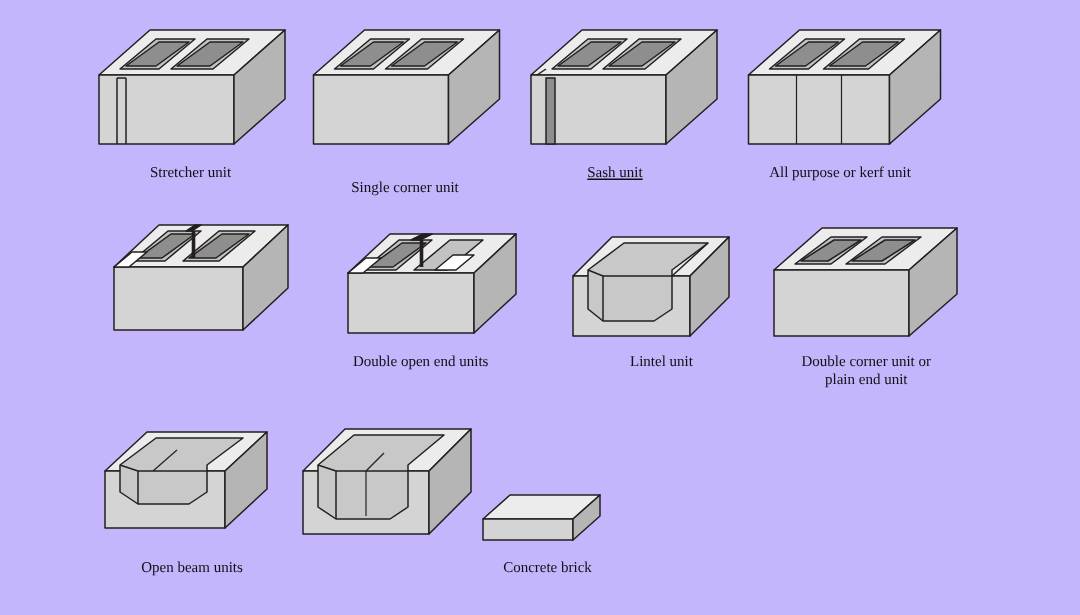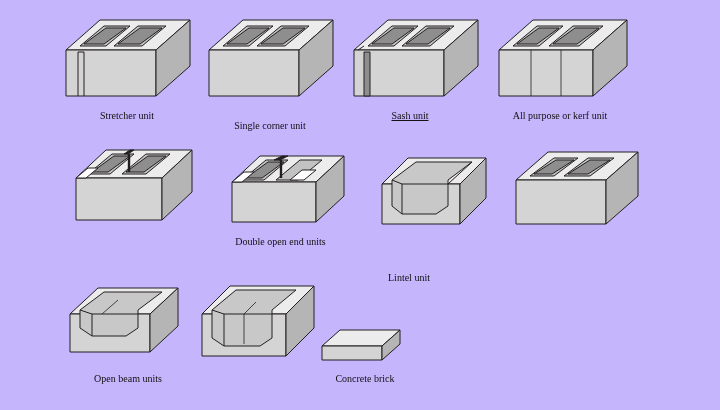--- a/index.html
+++ b/index.html
@@ -153,35 +153,37 @@
         <polygon points="4,34 82,34 82,74 4,74" fill="#d4d4d4"></polygon>
         <polygon points="82,34 108,8 108,48 82,74" fill="#b5b5b5"></polygon>
 
         <polygon points="14,30 38,12 94,12 70,30 70,56 58,64 24,64 14,56" fill="#c8c8c8"></polygon>
         <polyline points="24,64 24,34 14,30" fill="none"></polyline>
         <polyline points="24,34 70,34" fill="none"></polyline>
         <polyline points="70,34 94,12" fill="none"></polyline>
       </g>
     </svg>
   </div>
-  <div class="block-caption" style="left:344px; top:236px; width:130px;margin-top:36px;">Lintel unit</div>
+  <div class="block-caption" style="left:376px; top:236px; width:130px;">Lintel unit</div>
 
   <div class="block-item" style="left:512px; top:144px;">
     <svg class="block-art" width="140" height="95" viewBox="0 0 140 95">
       <g stroke="#231f20" stroke-width="1" stroke-linejoin="round">
         <polygon points="4,36 36,8 126,8 94,36" fill="#ececec"></polygon>
         <polygon points="4,36 94,36 94,80 4,80" fill="#d4d4d4"></polygon>
         <polygon points="94,36 126,8 126,52 94,80" fill="#b5b5b5"></polygon>
         <polygon points="18,32 42,14 66,14 42,32" fill="#c2c2c2"></polygon>
         <polygon points="52,32 76,14 102,14 78,32" fill="#c2c2c2"></polygon>
         <polygon points="22,30 44,16 62,16 40,30" fill="#8e8e8e"></polygon>
         <polygon points="56,30 78,16 98,16 76,30" fill="#8e8e8e"></polygon>
       </g>
     </svg>
   </div>
+  <div class="block-caption" style="left:500px; top:236px; width:155px;">Double corner unit or
+plain end unit</div>
 
   <div class="block-item" style="left:66px; top:278px;">
     <svg class="block-art" width="120" height="90" viewBox="0 0 120 90">
       <g stroke="#231f20" stroke-width="1" stroke-linejoin="round">
         <polygon points="4,36 32,10 112,10 84,36" fill="#ececec"></polygon>
         <polygon points="4,36 84,36 84,74 4,74" fill="#d4d4d4"></polygon>
         <polygon points="84,36 112,10 112,48 84,74" fill="#b5b5b5"></polygon>
 
         <polygon points="14,32 38,14 96,14 72,32 72,50 60,58 26,58 14,50" fill="#c8c8c8"></polygon>
         <polyline points="26,58 26,36 14,32" fill="none"></polyline>

